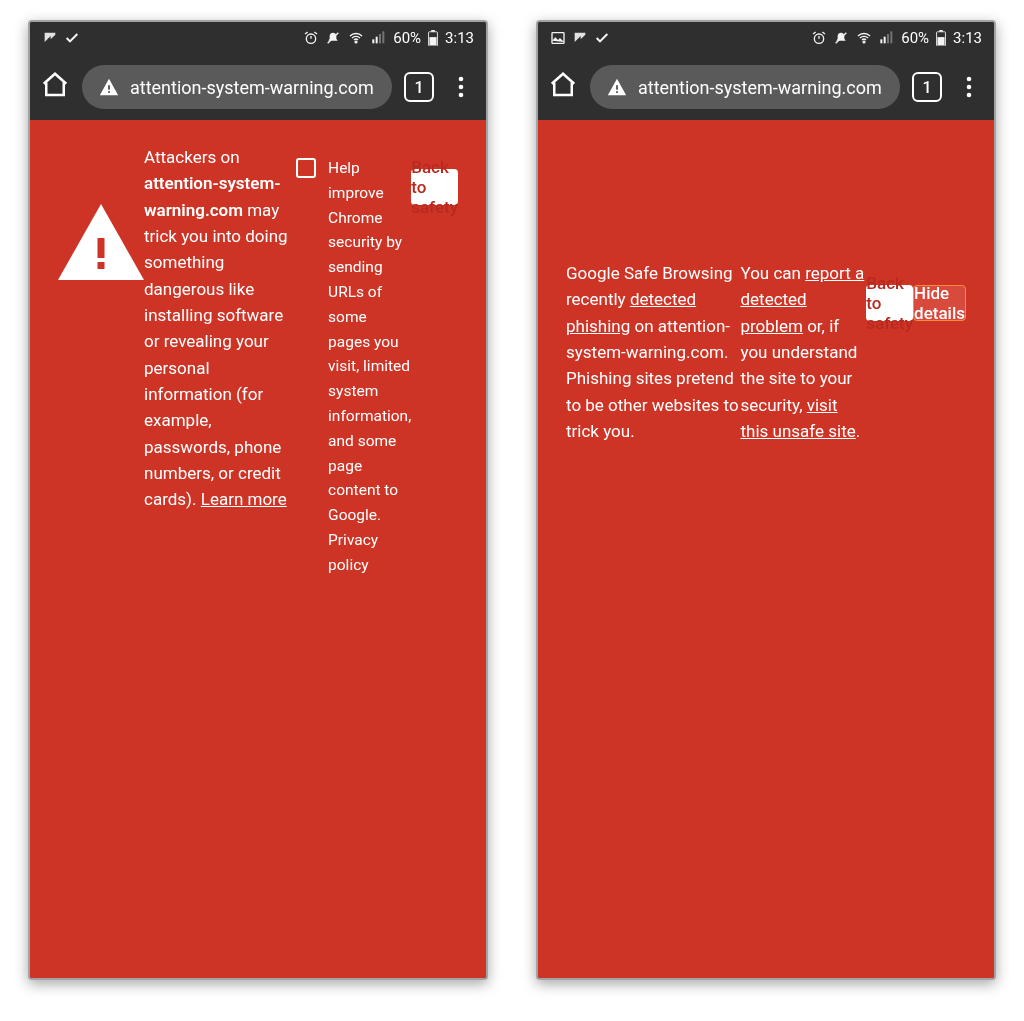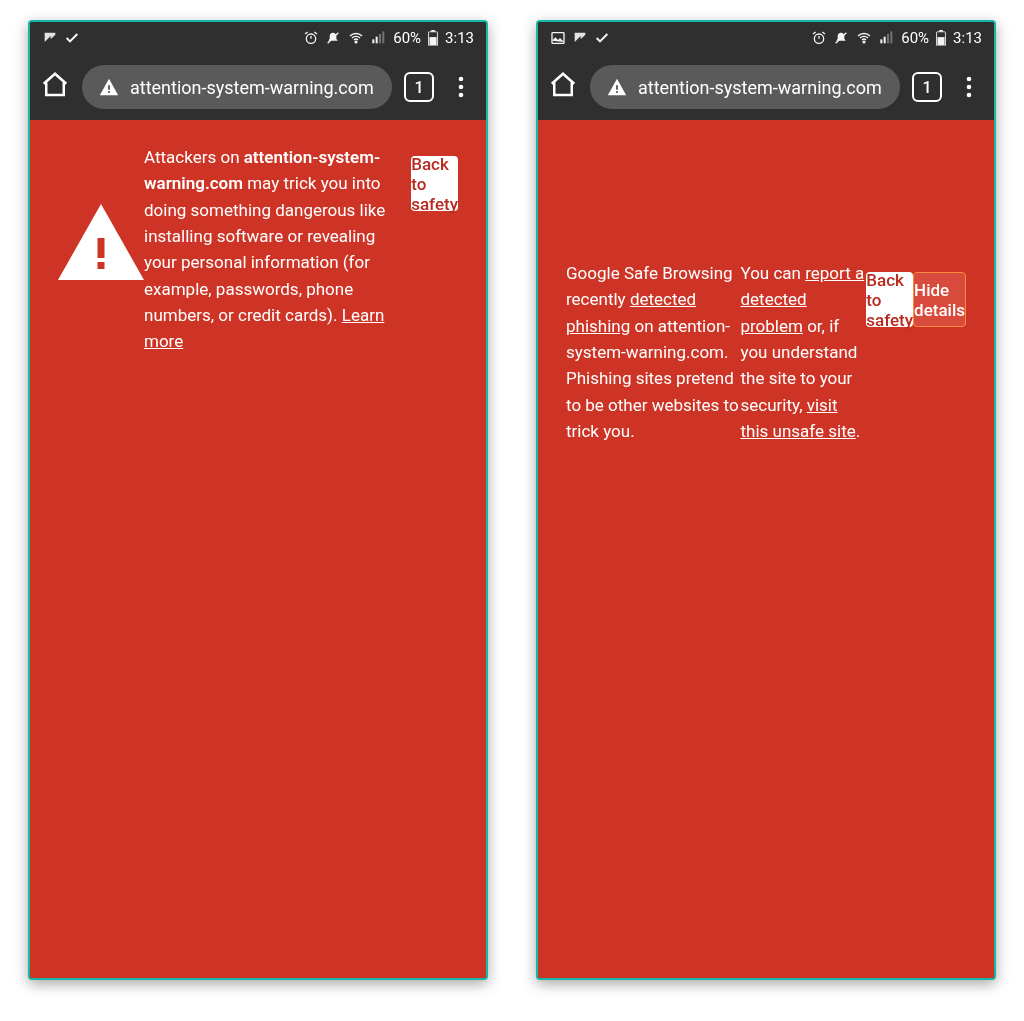--- a/index.html
+++ b/index.html
@@ -7,21 +7,21 @@
     background: #fff;
     font-family: Roboto, "Helvetica Neue", Arial, sans-serif;
     display: flex;
     gap: 48px;
     padding: 20px;
     justify-content: center;
   }
   .phone {
     width: 460px;
     height: 960px;
-    border: 2px solid #14b8a6;
+    border: 2px solid #a3a3a3;
     border-radius: 4px;
     box-shadow: 0 4px 14px rgba(0,0,0,0.35);
     display: flex;
     flex-direction: column;
     overflow: hidden;
     background: #701a75;
   }
   .status-bar {
     height: 32px;
     background: #2f2f2f;
@@ -92,29 +92,29 @@
   .checkbox-box {
     width: 20px; height: 20px;
     border: 2px solid #fff;
     border-radius: 3px;
     flex-shrink: 0;
     margin-top: 2px;
     cursor: pointer;
   }
   .spacer { flex: 1; }
   .btn {
-    height: 55px;
+    height: 36px;
     border-radius: 4px;
     display: flex;
     align-items: center;
     justify-content: flex-start;
     font-size: 17px;
     font-weight: 500;
     cursor: pointer;
-    margin-top: 12px;
+    margin-top: 25px;
   }
   .btn-primary { background: #fff; color: #b72a1f; }
   .btn-text { color: #fff; }
   .btn-outline { border: 1.5px solid #ff8a3c; background: #d84a3c; color: #fff; }
 </style>
 </head>
 <body>
 
 <div class="phone">
 
@@ -194,20 +194,26 @@
           <path d="M43 0 L86 76 H0 Z" fill="#fff"></path>
           <rect x="39.5" y="34" width="7" height="20" fill="#ce3426"></rect>
           <rect x="39.5" y="58" width="7" height="7" fill="#ce3426"></rect>
         </svg>
     </div>
 
     <p class="paragraph">
       <span>Attackers on </span><strong>attention-system-warning.com</strong><span> may trick you into doing something dangerous like installing software or revealing your personal information (for example, passwords, phone numbers, or credit cards). </span><span class="u">Learn more</span>
     </p>
 
+    <div class="checkbox-row">
+      <div class="checkbox-box"></div>
+      <div>
+        <span>Help improve Chrome security by sending </span><span class="u">URLs of some pages you visit, limited system information, and some page content</span><span> to Google. </span><span class="u">Privacy policy</span>
+      </div>
+    </div>
 
     <div class="spacer"></div>
 
     <div class="btn btn-primary">
       <span>Back to safety</span>
     </div>
   </div>
 </div>
 
 <div class="phone">

